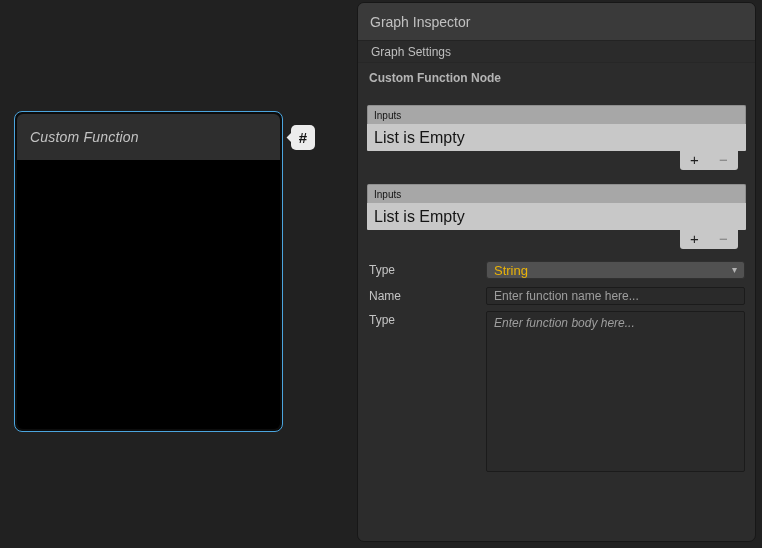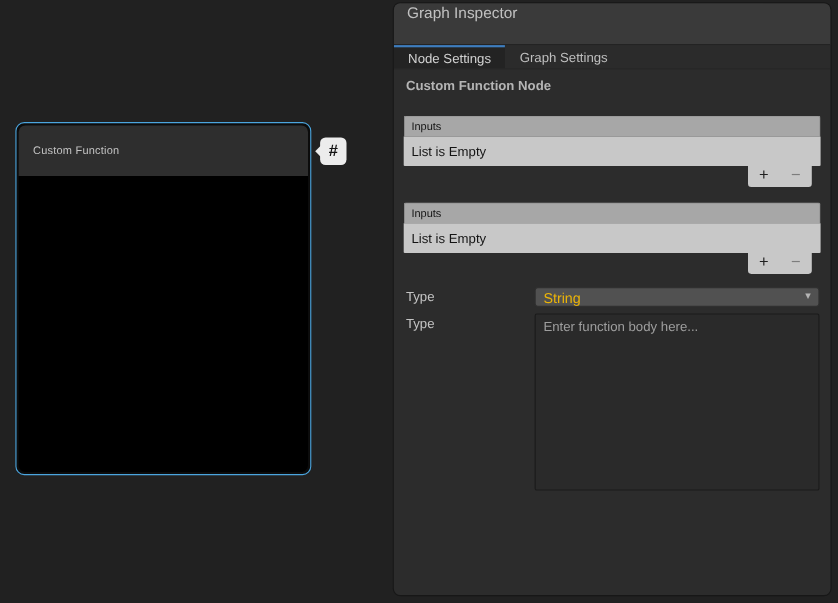--- a/index.html
+++ b/index.html
@@ -25,21 +25,21 @@
     padding: 2px;
   }
   .node-header {
     height: 46px;
     background: #2e2e2e;
     border-radius: 6px 6px 0 0;
     display: flex; align-items: center;
     padding: 0 13px;
   }
   .node-title {
-    color: #c3c3c3; font-size: 10px; letter-spacing: .2px;
+    color: #c3c3c3; font-size: 14px; letter-spacing: .2px; font-style: italic;
   }
   .node-body {
     height: calc(100% - 46px);
     background: #000000;
     border-radius: 0 0 6px 6px;
   }
 
   
   .hash-badge {
     position: absolute; left: 291px; top: 125px;
@@ -66,21 +66,21 @@
     width: 399px; height: 540px;
     background: #2c2c2c;
     border: 1px solid #171717;
     border-radius: 7px;
     overflow: hidden;
   }
   .panel-title-bar {
     height: 38px;
     background: #3a3a3a;
     border-bottom: 1px solid #232323;
-    display: flex; 
+    display: flex; align-items: center;
     padding: 0 12px;
   }
   .panel-title { color: #c1c1c1; font-size: 14px; }
 
   .tab-bar {
     height: 22px;
     background: #2b2b2b;
     display: flex;
     border-bottom: 1px solid #272727;
   }
@@ -114,21 +114,21 @@
     border-radius: 2px 2px 0 0;
     display: flex; align-items: center;
     padding: 0 6px;
     font-size: 10px; color: #141414;
   }
   .relist-row {
     height: 27px;
     background: #c8c8c8;
     display: flex; align-items: center;
     padding: 0 7px;
-    font-size: 12px; color: #141414;
+    font-size: 16px; color: #141414;
     border-radius: 0 0 1px 1px;
   }
   .relist-footer {
     height: 19px;
     display: flex; justify-content: flex-end;
   }
   .relist-buttons {
     width: 58px; height: 19px;
     margin-right: 8px;
     background: #c8c8c8;
@@ -176,20 +176,21 @@
     font-size: 12px;
     font-family: "Liberation Sans", "DejaVu Sans", sans-serif;
     outline: none;
   }
   .text-input { height: 18px; padding: 0 7px; }
   .text-area {
     height: 161px;
     padding: 3px 7px;
     resize: none;
     line-height: 1.35;
+    font-style: italic;
   }
   .text-input::placeholder, .text-area::placeholder { color: #9e9e9e; opacity: 1; }
 </style>
 </head>
 <body>
 
 <div class="stage">
 
   <div class="node">
     <div class="node-header">
@@ -202,23 +203,20 @@
     <span class="hash-glyph">#</span>
   </div>
 
   <div class="panel">
 
     <div class="panel-title-bar">
       <span class="panel-title">Graph Inspector</span>
     </div>
 
     <div class="tab-bar">
-      <div class="tab active">
-        <span>Node Settings</span>
-      </div>
       <div class="tab">
         <span>Graph Settings</span>
       </div>
     </div>
 
     <div class="panel-content">
 
       <div class="section-title">Custom Function Node</div>
 
       <div class="relist">
@@ -252,20 +250,24 @@
       </div>
 
       <div class="field-row type-row">
         <span class="field-label">Type</span>
         <div class="dropdown">
           <span class="dropdown-value">String</span>
           <span class="dropdown-arrow">▾</span>
         </div>
       </div>
 
+      <div class="field-row name-row">
+        <span class="field-label">Name</span>
+        <input class="text-input" type="text" placeholder="Enter function name here..." style="">
+      </div>
 
       <div class="field-row body-row">
         <span class="field-label">Type</span>
         <textarea class="text-area" placeholder="Enter function body here..." style=""></textarea>
       </div>
 
     </div>
   </div>
 </div>
 

